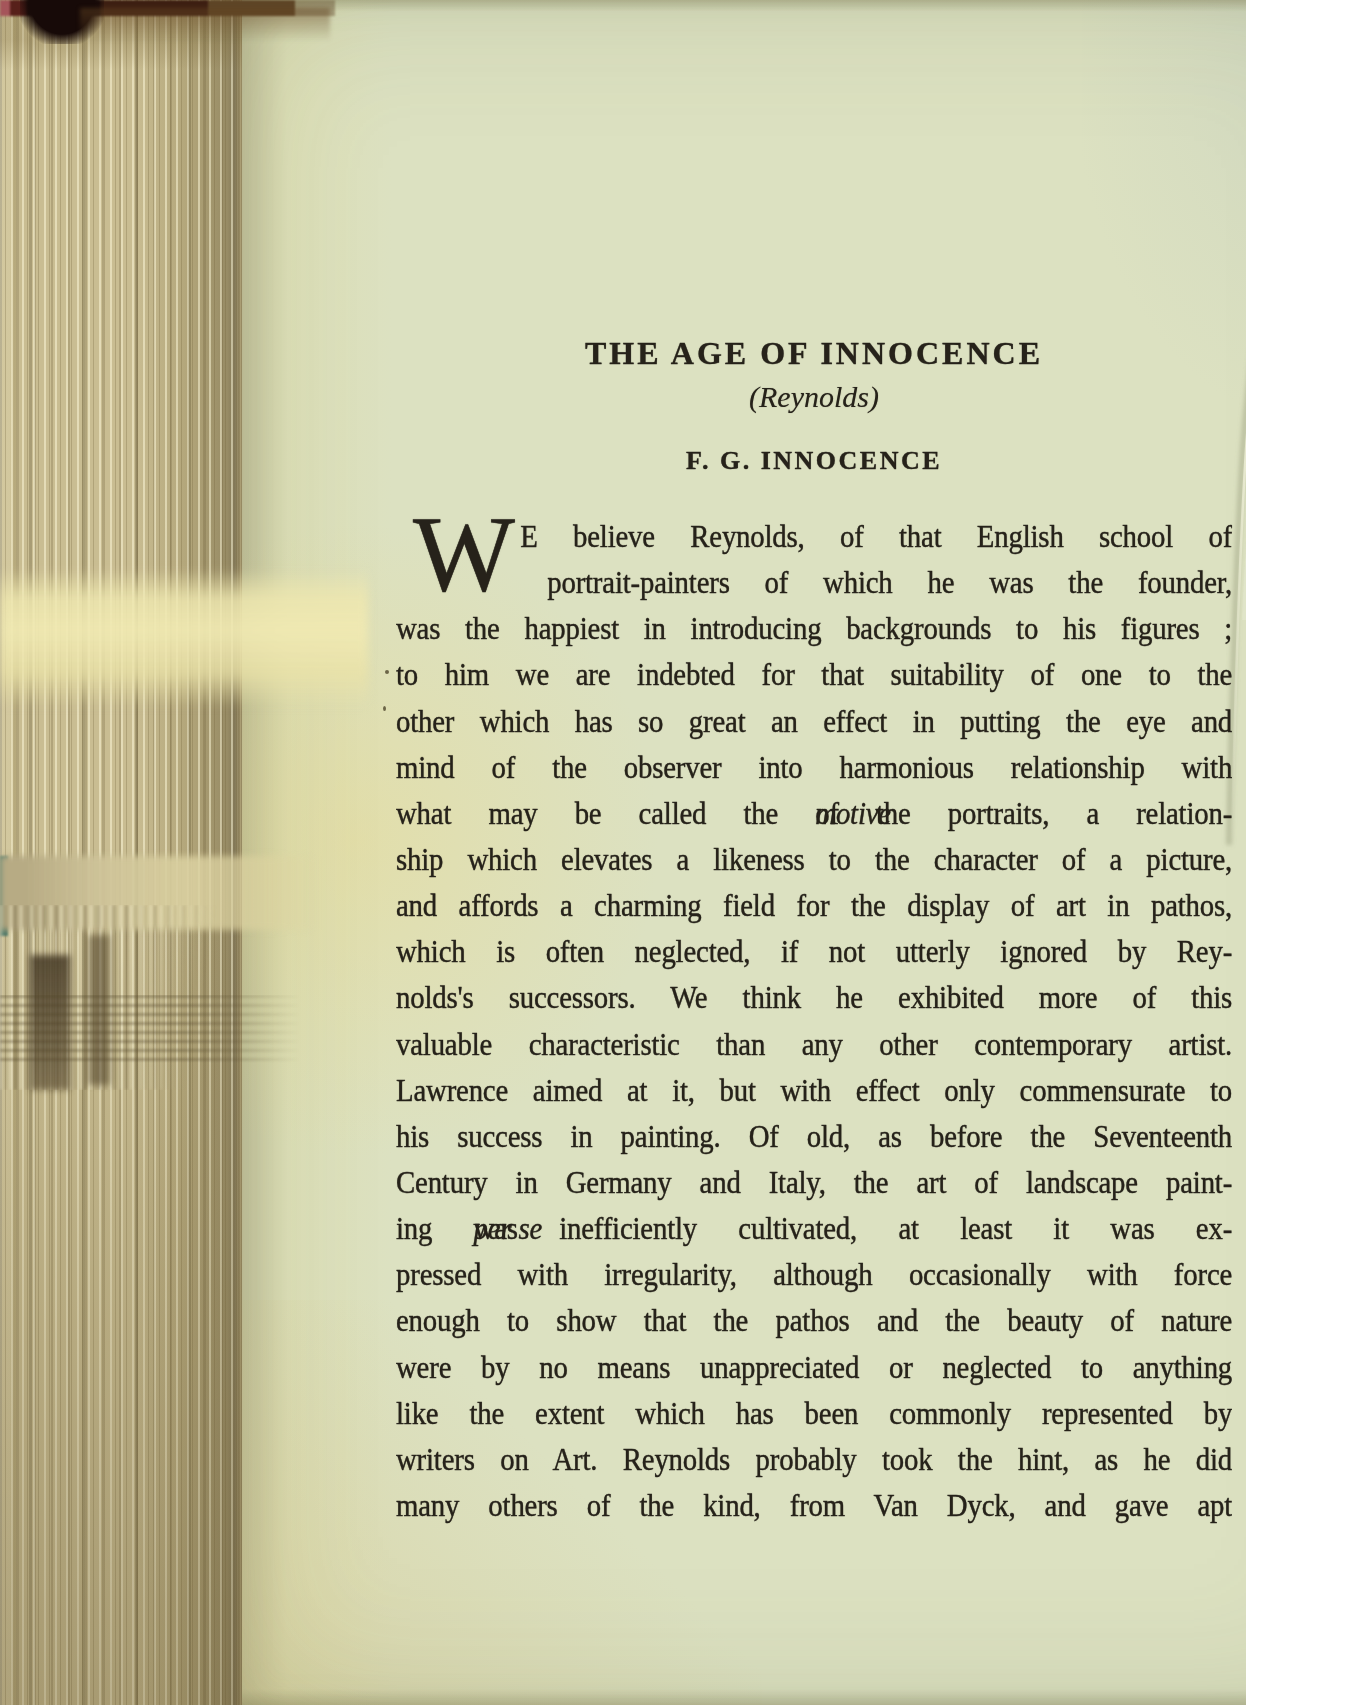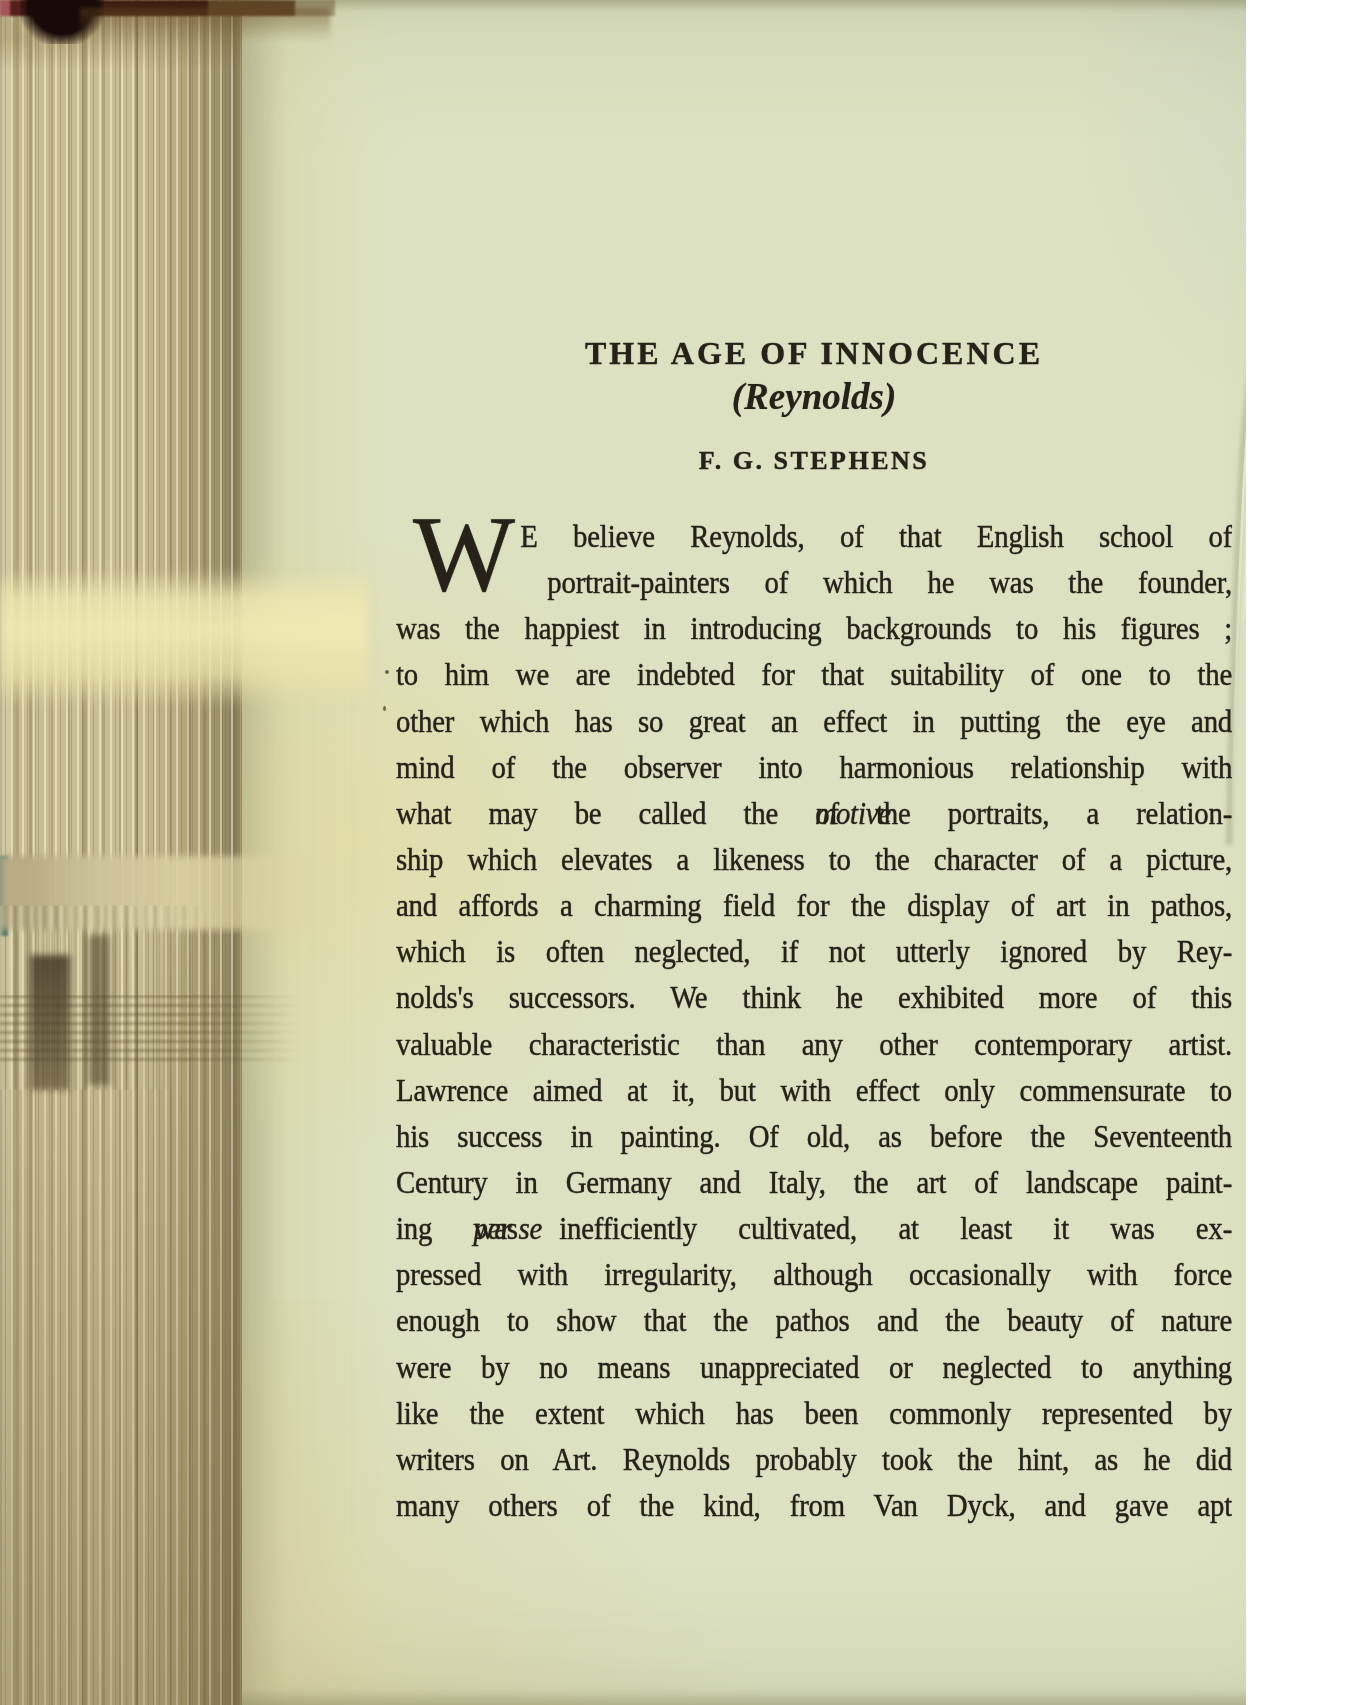--- a/index.html
+++ b/index.html
@@ -90,22 +90,22 @@
   .crease-svg { left:0; top:0; width:1120px; height:1705px; }
 
   
   .heading { left:154px; top:0; width:836px; height:500px; }
   .heading > div { left:0; width:100%; text-align:center; white-space:nowrap; }
   .title {
     top:336px; font-size:32px; font-weight:700; letter-spacing:3px; line-height:34px;
     -webkit-text-stroke:.3px rgba(38,34,26,.8);
     text-shadow:0 0 1px rgba(38,34,26,.5);
   }
-  .subtitle { top:379px; font-size:37px; font-style:italic; line-height:36px;
-    text-shadow:0 0 1px rgba(38,34,26,.45);font-weight:bold; }
+  .subtitle { top:379px; font-size:30px; font-style:italic; line-height:36px;
+    text-shadow:0 0 1px rgba(38,34,26,.45); }
   .byline { top:446px; font-size:26px; font-weight:700; letter-spacing:2.5px; line-height:30px;
     -webkit-text-stroke:.3px rgba(38,34,26,.8);
     text-shadow:0 0 1px rgba(38,34,26,.5); }
 
   .dropcap {
     left:171px; top:500px; font-size:108px; line-height:108px;
     -webkit-text-stroke:.6px rgba(38,34,26,.85);
     text-shadow:0 0 1.2px rgba(38,34,26,.6);
   }
   .body-block { left:154px; top:513px; width:836px; height:1030px;text-decoration:underline; }
@@ -152,21 +152,21 @@
           </filter>
       </defs>
       <path d="M1078,0 L1120,0 L1120,620 L1000,620 C1005,470 1040,180 1078,0 Z" fill="rgba(233,238,216,0.4)"></path>
       <path d="M1075,0 C1049,140 1011,300 1001,450 C994,560 990,700 987,845" fill="none" stroke="rgba(140,145,112,0.4)" stroke-width="6" filter="url(#soft)"></path>
       <path d="M1078,0 C1052,140 1014,300 1004,450 C997,560 993,700 990,845" fill="none" stroke="url(#creaseFade)" stroke-width="2.5"></path>
     </svg>
 
     <div class="heading">
       <div class="title">THE AGE OF INNOCENCE</div>
       <div class="subtitle">(Reynolds)</div>
-      <div class="byline">F. G. STEPHENS</div>
+      <div class="byline">F. G. INNOCENCE</div>
     </div>
 
     <div class="dropcap">W</div>
     <div class="body-block">
       <div class="bodytext">
           <div class="bodyline line-0">E believe Reynolds, of that English school of</div>
           <div class="bodyline line-1">portrait-painters of which he was the founder,</div>
           <div class="bodyline line-2">was the happiest in introducing backgrounds to his figures ;</div>
           <div class="bodyline line-3">to him we are indebted for that suitability of one to the</div>
           <div class="bodyline line-4">other which has so great an effect in putting the eye and</div>

